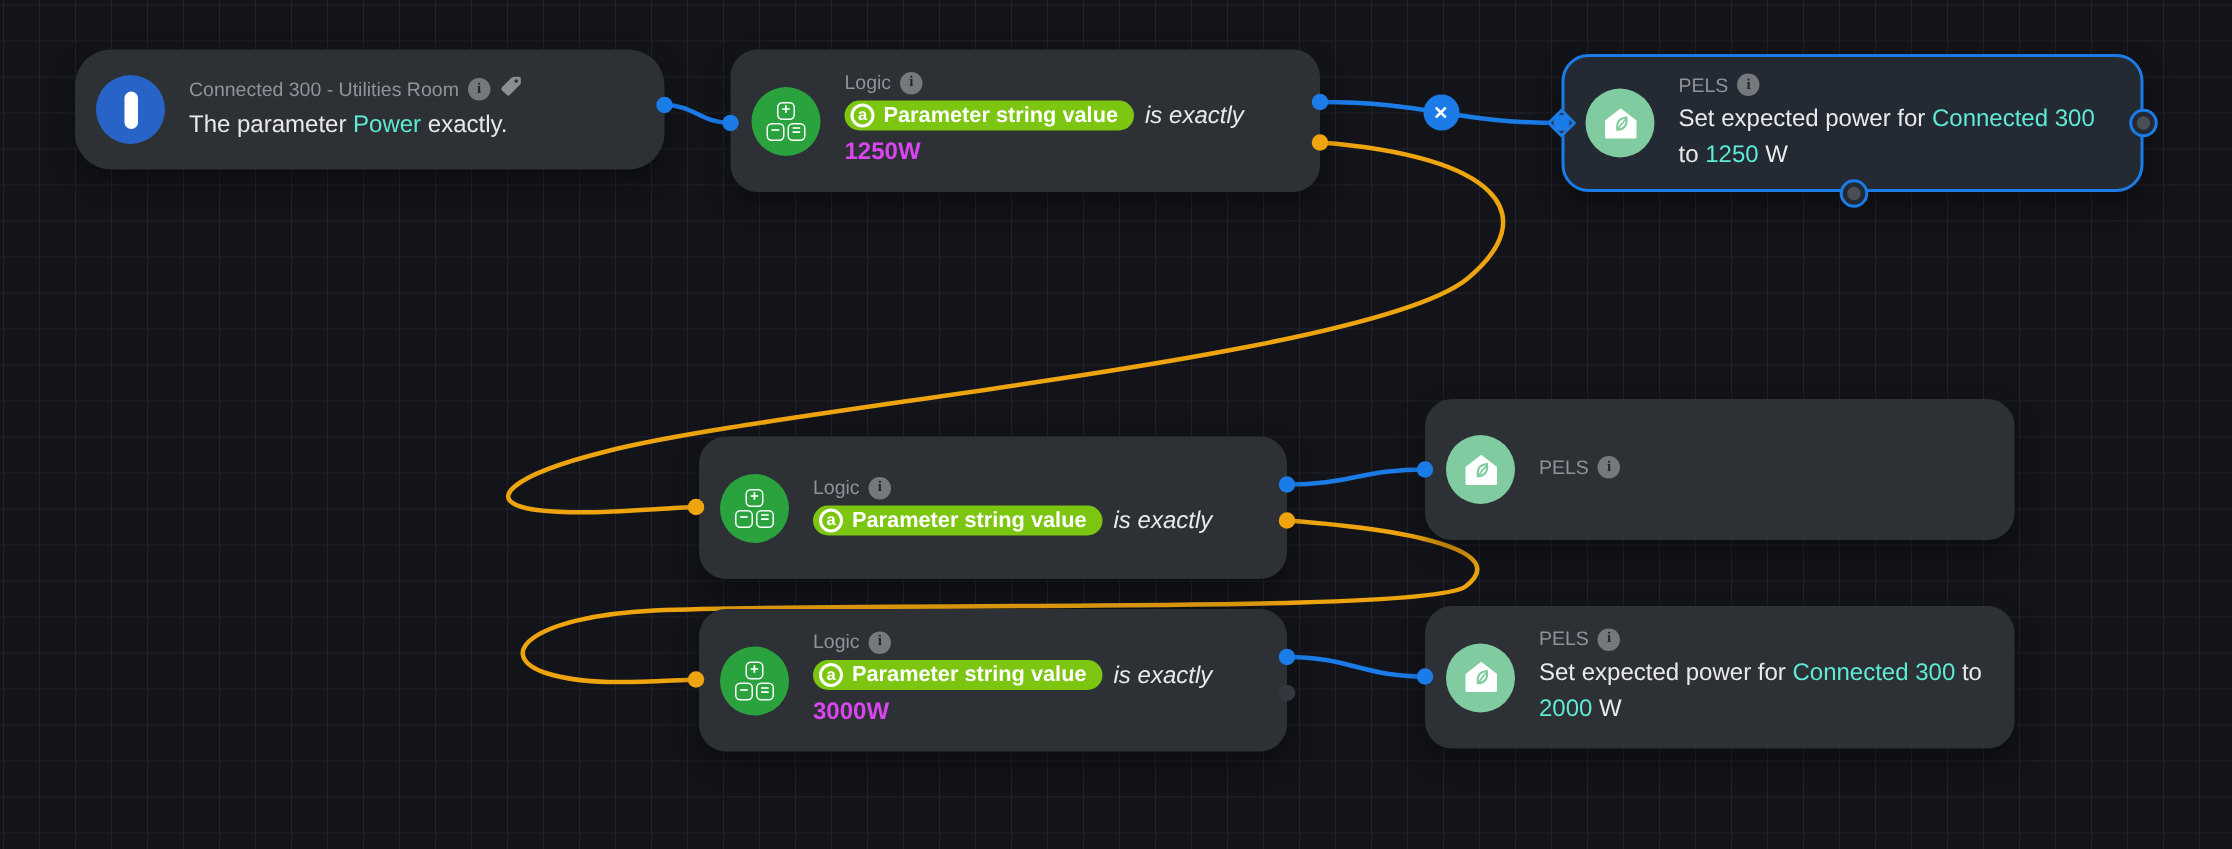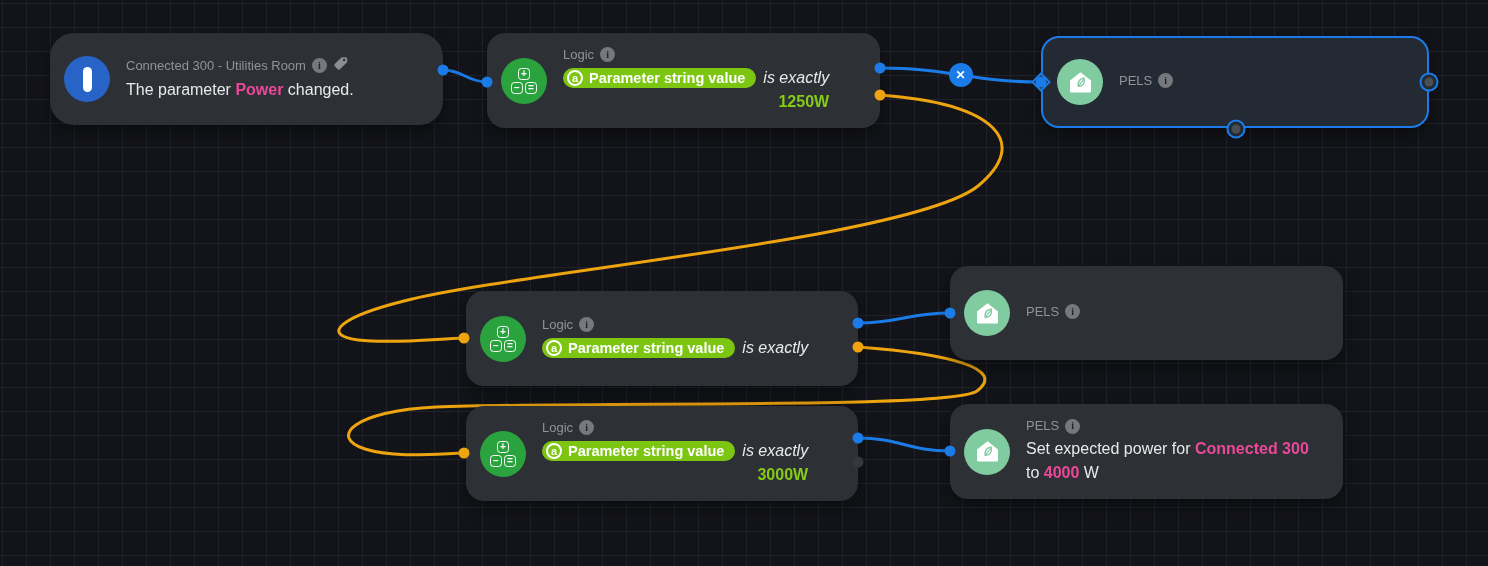--- a/index.html
+++ b/index.html
@@ -29,32 +29,32 @@
     display:flex;align-items:center;justify-content:center;margin-right:16px;
   }
   .node-text{min-width:0;padding:9px 0;}
   .hdr{display:flex;align-items:center;gap:6px;font-size:13px;color:#90939a;margin-bottom:3px;line-height:16px;}
   .info-icon{
     width:15px;height:15px;border-radius:50%;background:#75787d;color:#24262b;
     font-size:10px;font-weight:700;display:inline-flex;align-items:center;justify-content:center;
     font-family:"Liberation Serif", serif;flex:none;
   }
   .bod{font-size:16px;color:#e8e9ea;line-height:24px;}
-  .b{font-weight:700;color:#ec4899;}
+  .b{font-weight:400;color:#5eead4;}
   .pill{
     display:inline-flex;align-items:center;gap:6px;vertical-align:middle;
     background:#7cc511;color:#fff;font-weight:700;font-size:14.5px;
     border-radius:12px;padding:2px 11px 2px 4px;line-height:16px;margin:1px 0 2px;
   }
   .pill-a{
     width:16px;height:16px;border:2px solid #fff;border-radius:50%;flex:none;
     display:flex;align-items:center;justify-content:center;font-size:11px;font-weight:700;color:#fff;
   }
   .suffix{margin-left:7px;font-style:italic;}
-  .value{display:block;font-weight:700;color:#84cc16;text-align:right;}
+  .value{display:block;font-weight:700;color:#d946ef;}
   .trigger-glyph{width:9px;height:25px;background:#fff;border-radius:4.5px;}
   .logic-glyph{display:flex;flex-direction:column;align-items:center;gap:2px;}
   .lg-row{display:flex;gap:2px;}
   .lg-sq{
     width:12px;height:12px;border:1.6px solid #fff;border-radius:3.5px;color:#fff;
     font-size:10px;font-weight:700;display:flex;align-items:center;justify-content:center;line-height:1;
   }
   .port{position:absolute;z-index:6;border-radius:50%;transform:translate(-50%,-50%);}
   .diamond{
     position:absolute;z-index:5;width:14px;height:14px;background:#242a33;
@@ -76,34 +76,34 @@
 <div id="flow-canvas">
   <svg id="wire-layer" width="1488" height="566" viewBox="0 0 1488 566">
       <path d="M 443 70 C 462.8 70 467.2 82 487 82" stroke="#1b7ce8"></path>
       <path d="M 880 68 C 952.45 68 968.55 82 1041 82" stroke="#1b7ce8"></path>
       <path d="M 880 95 C 998 104 1030 143 978 186 C 913 238 516 272 404 301 C 340 317 320 335 358 340 C 392 344 434 339 464 338" stroke="#eda40f"></path>
       <path d="M 858 323 C 899.4 323 908.6 313 950 313" stroke="#1b7ce8"></path>
       <path d="M 858 347 C 952 354 1006 369 977 391 C 952 409 600 401 436 407 C 354 411 328 437 365 449 C 394 458 434 454 464 453" stroke="#eda40f"></path>
       <path d="M 858 438 C 899.4 438 908.6 451 950 451" stroke="#1b7ce8"></path>
     </svg>
   <div id="nodes-layer">
-      <div class="node trigger" style="left: 50px; top: 33px; width: 393px; height: 92px;">
+      <div class="node trigger" style="left: 50px; top: 33px; width: 393px; height: 80px;">
         <div class="icon-circle" style="background: rgb(40, 100, 200);">
           <div class="trigger-glyph"></div>
         </div>
         <div class="node-text">
           <div class="hdr">
             <span>Connected 300 - Utilities Room</span>
             <span class="info-icon">i</span>
             <span><svg width="15" height="15" viewBox="0 0 16 16">
                 <path d="M9.2 1.3 1.9 8.6 a1.7 1.7 0 0 0 0 2.4 l3.1 3.1 a1.7 1.7 0 0 0 2.4 0 L14.7 6.8 c0.3-0.3 0.5-0.7 0.5-1.2 V2.9 A1.6 1.6 0 0 0 13.6 1.3 H10.4 c-0.5 0-0.9 0.2-1.2 0.5 z" fill="#8a8d92"></path>
                 <circle cx="11.9" cy="4.3" r="1.3" fill="#2d3035"></circle>
               </svg></span>
           </div>
-          <div class="bod"><span>The parameter </span><span class="b">Power</span><span> changed.</span></div>
+          <div class="bod"><span>The parameter </span><span class="b">Power</span><span> exactly.</span></div>
         </div>
       </div>
       <div class="node logic" style="left: 487px; top: 33px; width: 393px; height: 95px;">
         <div class="icon-circle" style="background: rgb(42, 163, 63);">
           <div class="logic-glyph">
             <div class="lg-row">
               <div class="lg-sq">+</div>
             </div>
             <div class="lg-row">
               <div class="lg-sq">−</div>
@@ -128,20 +128,21 @@
             <path d="M13.5 3.2 24 11.4 V22.3 Q24 23.4 22.9 23.4 H4.1 Q3 23.4 3 22.3 V11.4 Z" fill="#fff"></path>
             <path d="M17.2 9.3 c1 5.2-1.7 8.2-6 8.1 c-0.5-5.4 1.6-7.7 6-8.1 z" fill="none" stroke="#80cba0" stroke-width="1.4"></path>
             <path d="M11.6 17.2 c1.8-2.8 3.3-4.6 4.9-6.3" fill="none" stroke="#80cba0" stroke-width="1.1" stroke-linecap="round"></path>
           </svg>
         </div>
         <div class="node-text">
           <div class="hdr">
             <span>PELS</span>
             <span class="info-icon">i</span>
           </div>
+          <div class="bod"><span>Set expected power for </span><span class="b">Connected 300</span><span> to </span><span class="b">1250</span><span> W</span></div>
         </div>
       </div>
       <div class="node logic" style="left: 466px; top: 291px; width: 392px; height: 95px;">
         <div class="icon-circle" style="background: rgb(42, 163, 63);">
           <div class="logic-glyph">
             <div class="lg-row">
               <div class="lg-sq">+</div>
             </div>
             <div class="lg-row">
               <div class="lg-sq">−</div>
@@ -204,21 +205,21 @@
             <path d="M13.5 3.2 24 11.4 V22.3 Q24 23.4 22.9 23.4 H4.1 Q3 23.4 3 22.3 V11.4 Z" fill="#fff"></path>
             <path d="M17.2 9.3 c1 5.2-1.7 8.2-6 8.1 c-0.5-5.4 1.6-7.7 6-8.1 z" fill="none" stroke="#80cba0" stroke-width="1.4"></path>
             <path d="M11.6 17.2 c1.8-2.8 3.3-4.6 4.9-6.3" fill="none" stroke="#80cba0" stroke-width="1.1" stroke-linecap="round"></path>
           </svg>
         </div>
         <div class="node-text">
           <div class="hdr">
             <span>PELS</span>
             <span class="info-icon">i</span>
           </div>
-          <div class="bod"><span>Set expected power for </span><span class="b">Connected 300</span><span> to </span><span class="b">4000</span><span> W</span></div>
+          <div class="bod"><span>Set expected power for </span><span class="b">Connected 300</span><span> to </span><span class="b">2000</span><span> W</span></div>
         </div>
       </div>
     </div>
   <div id="overlay-layer">
       <div class="wire-badge" style="left: 960.5px; top: 75px;">
         <span>✕</span>
       </div>
       <div class="diamond" style="left: 1041px; top: 82px;"></div>
       <div class="bump" style="left: 1429px; top: 82px;"></div>
       <div class="bump" style="left: 1236px; top: 129px;"></div>

